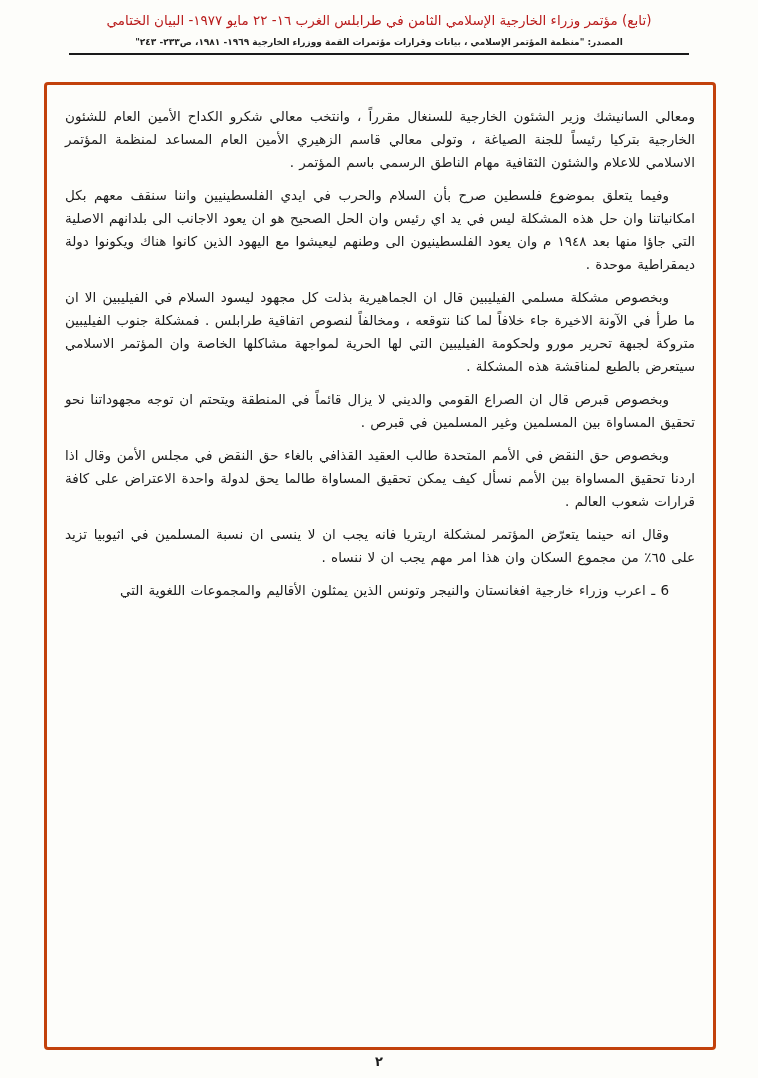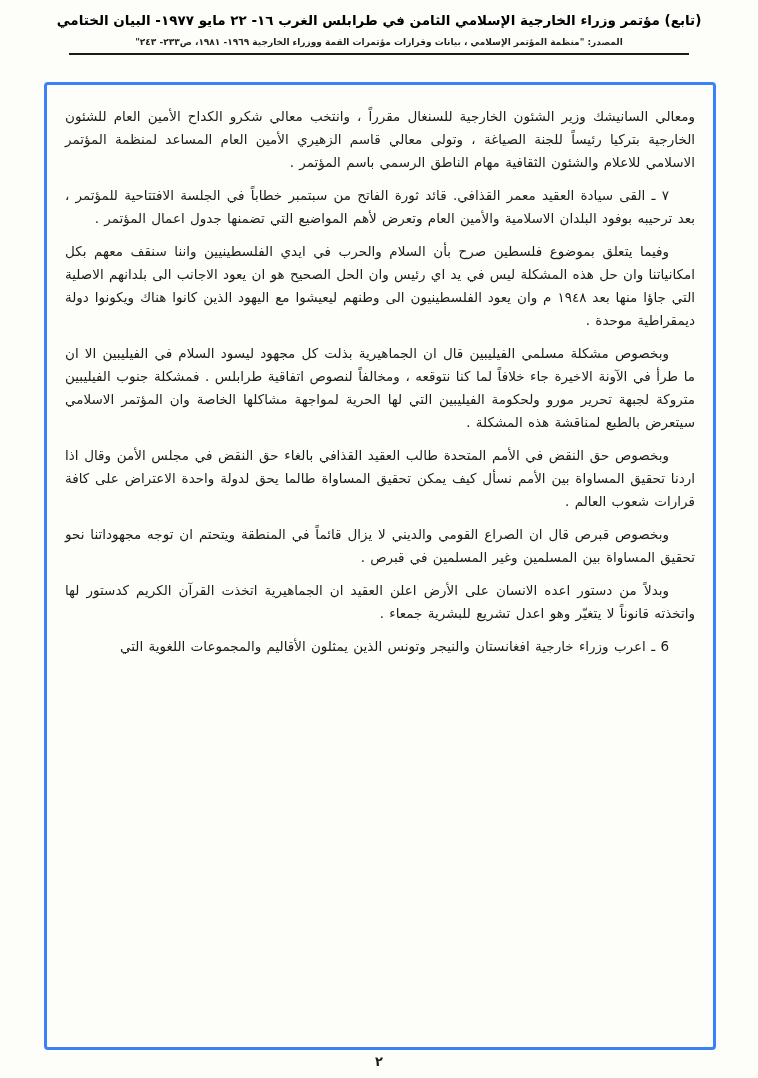--- a/index.html
+++ b/index.html
@@ -13,44 +13,44 @@
   }
 
   
   .doc-header {
     position:absolute;
     top:10px; left:0; right:0;
     text-align:center;
     direction:rtl;
   }
   .doc-title {
-    font-weight:bold;
+    font-weight:normal;
     font-size:13.5px;
     line-height:1.5;
-    color:#000000;
+    color:#b91c1c;
   }
   .doc-source {
     font-size:9px;
     font-weight:bold;
     margin-top:7px;
     color:#222;
   }
   .header-rule {
     height:2px;
     background:#1a1a1a;
     width:620px;
     margin:6px auto 0;
   }
 
   
   .content-box {
     position:absolute;
     left:44px; top:82px;
     width:672px; height:968px;
-    border:3px solid #3b82f6;
+    border:3px solid #c2410c;
     border-radius:4px;
     padding:20px 18px 14px 18px;
     direction:rtl;
     text-align:justify;
     overflow:hidden;
     background:#fdfdfa;
   }
   .para {
     font-size:13.5px;
     line-height:23px;
@@ -74,22 +74,21 @@
 <body>
 
 <div class="doc-header">
   <div class="doc-title">(تابع) مؤتمر وزراء الخارجية الإسلامي الثامن في طرابلس الغرب ١٦- ٢٢ مايو ١٩٧٧- البيان الختامي</div>
   <div class="doc-source">المصدر: "منظمة المؤتمر الإسلامي ، بيانات وقرارات مؤتمرات القمة ووزراء الخارجية ١٩٦٩- ١٩٨١، ص٢٣٣- ٢٤٣"</div>
   <div class="header-rule"></div>
 </div>
 
 <div class="content-box">
   <p class="para first">ومعالي السانيشك وزير الشئون الخارجية للسنغال مقرراً ، وانتخب معالي شكرو الكداح الأمين العام للشئون الخارجية بتركيا رئيساً للجنة الصياغة ، وتولى معالي قاسم الزهيري الأمين العام المساعد لمنظمة المؤتمر الاسلامي للاعلام والشئون الثقافية مهام الناطق الرسمي باسم المؤتمر .</p>
-  <p class="para">٧ ـ القى سيادة العقيد معمر القذافي. قائد ثورة الفاتح من سبتمبر خطاباً في الجلسة الافتتاحية للمؤتمر ، بعد ترحيبه بوفود البلدان الاسلامية والأمين العام وتعرض لأهم المواضيع التي تضمنها جدول اعمال المؤتمر .</p>
   <p class="para">وفيما يتعلق بموضوع فلسطين صرح بأن السلام والحرب في ايدي الفلسطينيين واننا سنقف معهم بكل امكانياتنا وان حل هذه المشكلة ليس في يد اي رئيس وان الحل الصحيح هو ان يعود الاجانب الى بلدانهم الاصلية التي جاؤا منها بعد ١٩٤٨ م وان يعود الفلسطينيون الى وطنهم ليعيشوا مع اليهود الذين كانوا هناك ويكونوا دولة ديمقراطية موحدة .</p>
   <p class="para">وبخصوص مشكلة مسلمي الفيليبين قال ان الجماهيرية بذلت كل مجهود ليسود السلام في الفيليبين الا ان ما طرأ في الآونة الاخيرة جاء خلافاً لما كنا نتوقعه ، ومخالفاً لنصوص اتفاقية طرابلس . فمشكلة جنوب الفيليبين متروكة لجبهة تحرير مورو ولحكومة الفيليبين التي لها الحرية لمواجهة مشاكلها الخاصة وان المؤتمر الاسلامي سيتعرض بالطبع لمناقشة هذه المشكلة .</p>
+  <p class="para">وبخصوص قبرص قال ان الصراع القومي والديني لا يزال قائماً في المنطقة ويتحتم ان توجه مجهوداتنا نحو تحقيق المساواة بين المسلمين وغير المسلمين في قبرص .</p>
   <p class="para">وبخصوص حق النقض في الأمم المتحدة طالب العقيد القذافي بالغاء حق النقض في مجلس الأمن وقال اذا اردنا تحقيق المساواة بين الأمم نسأل كيف يمكن تحقيق المساواة طالما يحق لدولة واحدة الاعتراض على كافة قرارات شعوب العالم .</p>
-  <p class="para">وبخصوص قبرص قال ان الصراع القومي والديني لا يزال قائماً في المنطقة ويتحتم ان توجه مجهوداتنا نحو تحقيق المساواة بين المسلمين وغير المسلمين في قبرص .</p>
-  <p class="para">وبدلاً من دستور اعده الانسان على الأرض اعلن العقيد ان الجماهيرية اتخذت القرآن الكريم كدستور لها واتخذته قانوناً لا يتغيّر وهو اعدل تشريع للبشرية جمعاء .</p>
+  <p class="para">وقال انه حينما يتعرّض المؤتمر لمشكلة اريتريا فانه يجب ان لا ينسى ان نسبة المسلمين في اثيوبيا تزيد على ٦٥٪ من مجموع السكان وان هذا امر مهم يجب ان لا ننساه .</p>
   <p class="para">6 ـ اعرب وزراء خارجية افغانستان والنيجر وتونس الذين يمثلون الأقاليم والمجموعات اللغوية التي</p>
 </div>
 
 <div class="page-number">٢</div>
 
 </body></html>

